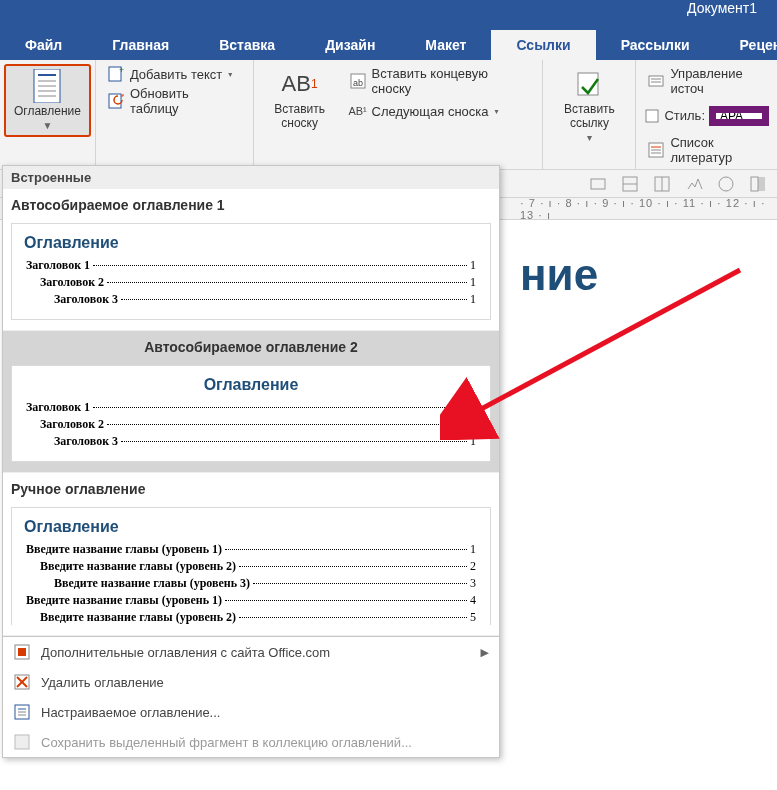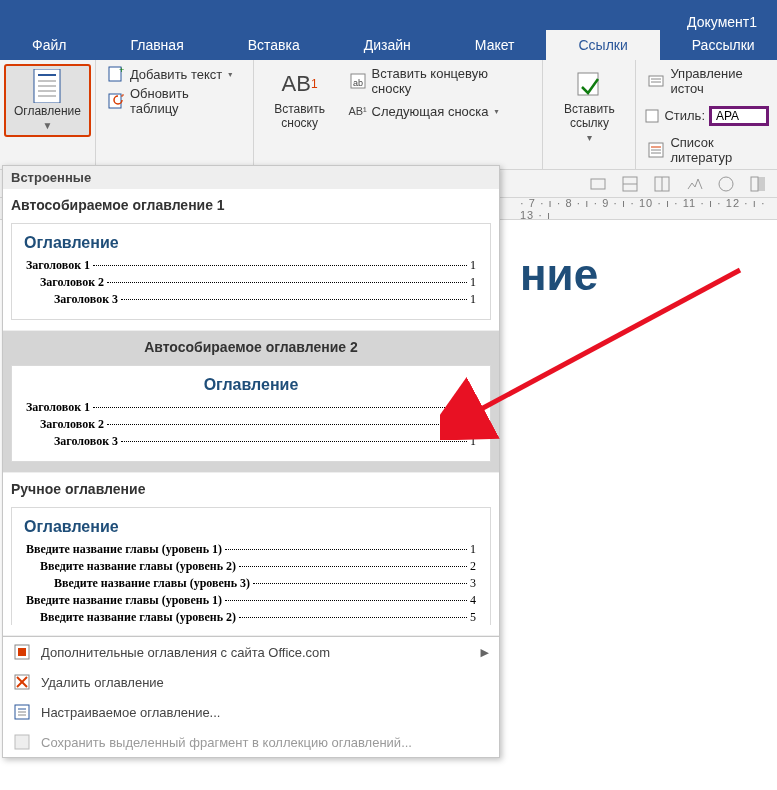--- a/index.html
+++ b/index.html
@@ -12,37 +12,38 @@
     background: #fff;
     position: relative;
   }
   
   .titlebar {
     background: #2b579a;
     color: #fff;
     height: 30px;
     display: flex;
     justify-content: flex-end;
-    align-items: flex-end;
+    align-items: flex-start;
     padding-right: 20px;
     font-size: 14px;
   }
   
   .tabs {
     background: #2b579a;
     display: flex;
     height: 30px;
   }
   .tab {
     color: #fff;
-    padding: 0 32px;
+    padding: 0 25px;
     display: flex;
     align-items: center;
     font-size: 14px;
     cursor: pointer;
+    font-weight: bold;
   }
   .tab.active { background: #f3f3f3; color: #2b579a; }
   
   .ribbon {
     background: #f3f3f3;
     border-bottom: 1px solid #d4d4d4;
     height: 110px;
     display: flex;
   }
   .ribbon-group {
@@ -79,21 +80,21 @@
     display: flex;
     align-items: center;
     gap: 6px;
     font-size: 13px;
     color: #333;
     padding: 2px 4px;
     cursor: pointer;
   }
   .sm-icon { width:16px;height:16px;display:flex;align-items:center;justify-content:center;}
   .cit-style { display:flex;align-items:center;gap:4px;font-size:13px;color:#333;}
-  .cit-style input{ border:3px solid #701a75; height:20px; width:60px; padding:0 4px; font-size:12px;}
+  .cit-style input{ border:7px solid #701a75; height:20px; width:60px; padding:0 4px; font-size:12px;}
   
   .secondary-tools{
     background:#f3f3f3;height:28px;display:flex;align-items:center;gap:14px;
     padding:0 10px;border-bottom:1px solid #d4d4d4;
     justify-content:flex-end;
   }
   .st-icon{width:18px;height:18px;display:flex;align-items:center;justify-content:center;cursor:pointer;}
   
   .ruler{
     background:#f3f3f3;height:22px;border-bottom:1px solid #d4d4d4;

